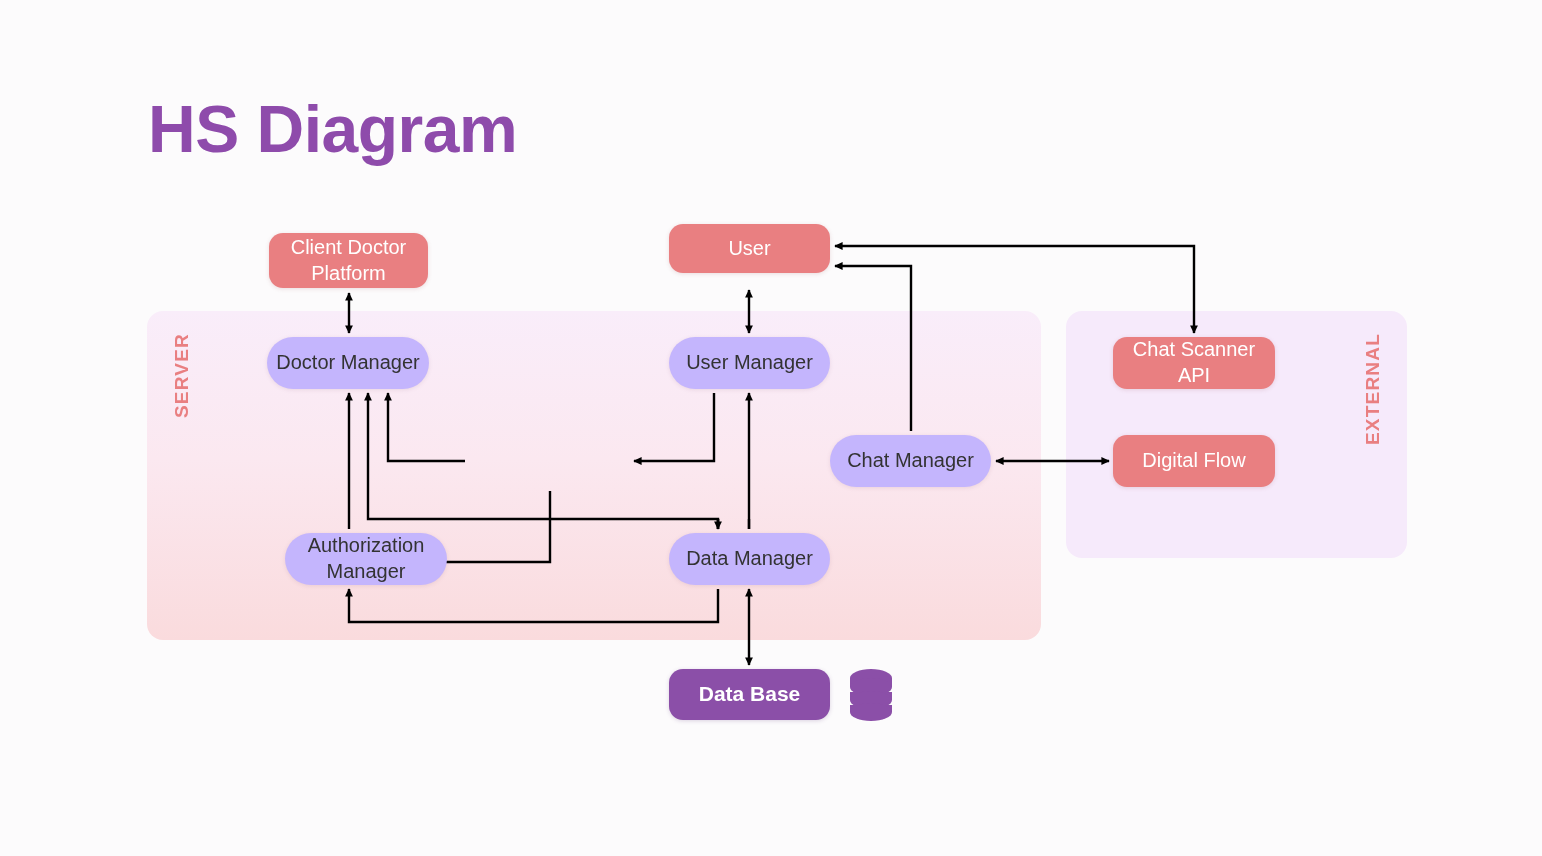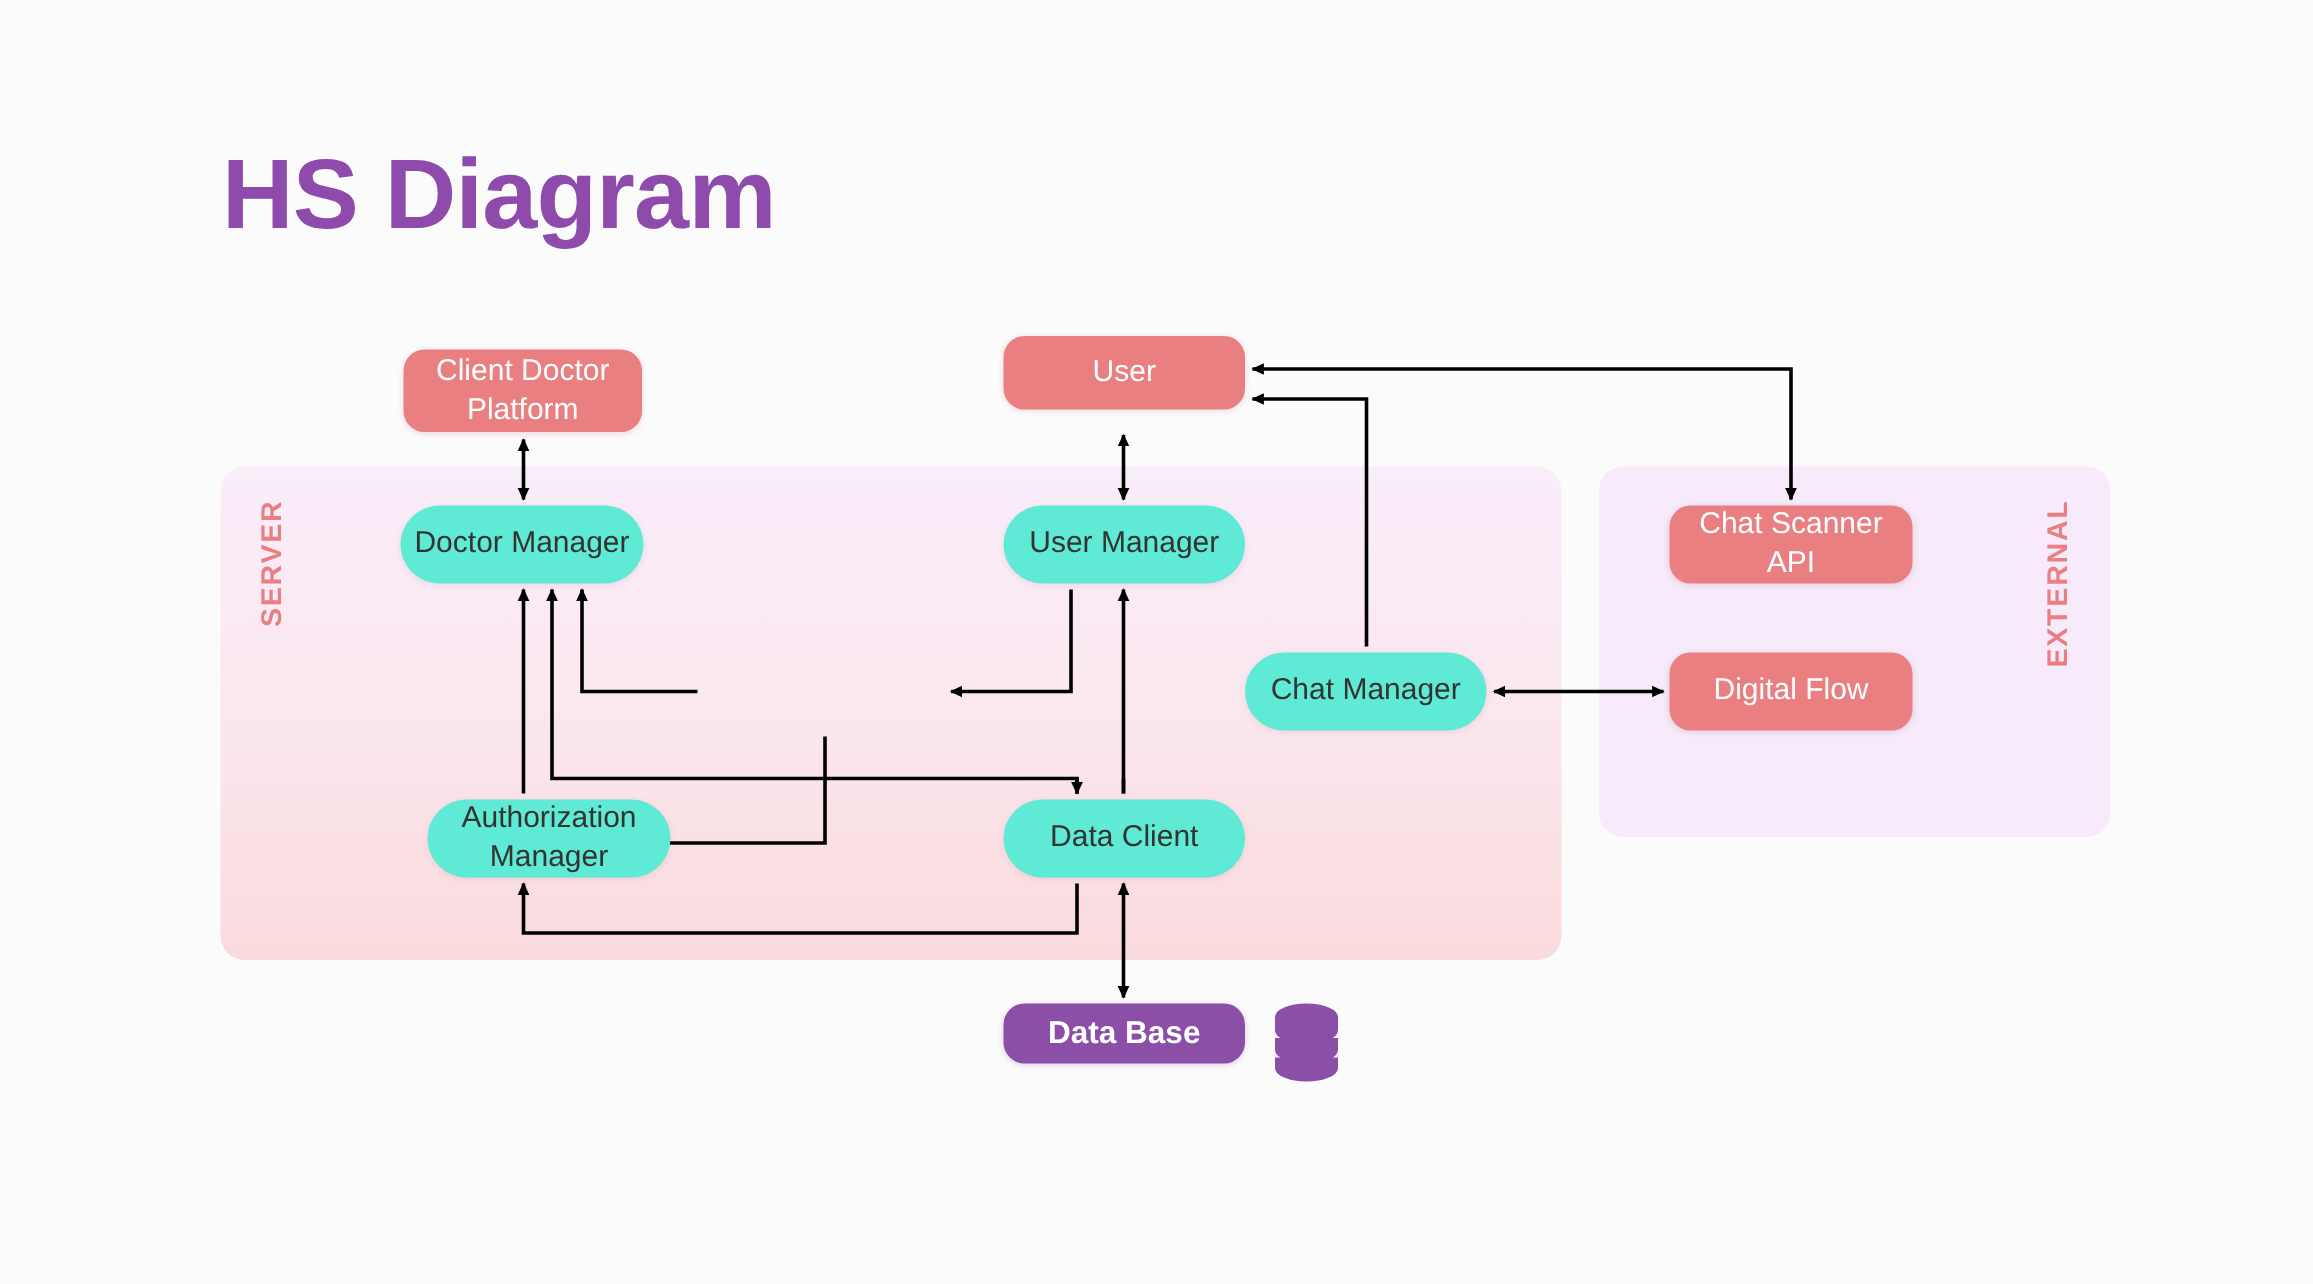--- a/index.html
+++ b/index.html
@@ -81,21 +81,21 @@
     justify-content: center;
     text-align: center;
     border-radius: 14px;
     font-size: 20px;
     line-height: 1.28;
     box-sizing: border-box;
     padding: 4px 8px;
     z-index: 5;
   }
   .node.white {
-    background: #5eead4;
+    background: #c4b5fd;
     color: #333333;
     box-shadow: 0 1px 4px rgba(120, 80, 110, 0.13);
     border-radius: 26px;
   }
   .node.salmon {
     background: #e97f81;
     color: #ffffff;
     box-shadow: 0 1px 4px rgba(150, 70, 80, 0.17);
   }
   .node.purple {
@@ -109,21 +109,21 @@
   #node-client-doctor-platform { left: 269px; top: 233px; width: 159px; height: 55px; }
   #node-user                   { left: 669px; top: 224px; width: 161px; height: 49px; }
   #node-doctor-manager         { left: 267px; top: 337px; width: 162px; height: 52px; }
   #node-user-manager           { left: 669px; top: 337px; width: 161px; height: 52px; }
   #node-feedback-manager       { left: 469px; top: 435px; width: 161px; height: 52px; }
   #node-chat-manager           { left: 830px; top: 435px; width: 161px; height: 52px; }
   #node-authorization-manager  { left: 267px; top: 533px; width: 162px; height: 52px; margin-left: 18px; }
   #node-data-manager           { left: 669px; top: 533px; width: 161px; height: 52px; }
   #node-food-scanner-api       { left: 1113px; top: 337px; width: 162px; height: 52px; }
   #node-digital-flow           { left: 1113px; top: 435px; width: 162px; height: 52px; }
-  #node-data-base              { left: 669px; top: 669px; width: 161px; height: 40px; font-size: 21px; }
+  #node-data-base              { left: 669px; top: 669px; width: 161px; height: 51px; font-size: 21px; }
 
   
   #db-cylinder-icon {
     position: absolute;
     left: 847px;
     top: 668px;
     width: 48px;
     height: 54px;
     z-index: 5;
   }
@@ -203,21 +203,21 @@
 
   <div class="node white" id="node-doctor-manager">Doctor Manager</div>
 
   <div class="node white" id="node-user-manager">User Manager</div>
 
 
   <div class="node white" id="node-chat-manager">Chat Manager</div>
 
   <div class="node white" id="node-authorization-manager">Authorization Manager</div>
 
-  <div class="node white" id="node-data-manager">Data Client</div>
+  <div class="node white" id="node-data-manager">Data Manager</div>
 
   <div class="node salmon" id="node-food-scanner-api">Chat Scanner API</div>
 
   <div class="node salmon" id="node-digital-flow">Digital Flow</div>
 
   <div class="node purple" id="node-data-base">Data Base</div>
 
   <svg id="db-cylinder-icon" viewBox="0 0 48 54" xmlns="http://www.w3.org/2000/svg">
     <g fill="#8b4fa8">
       <ellipse cx="24" cy="10" rx="21" ry="9"></ellipse>

